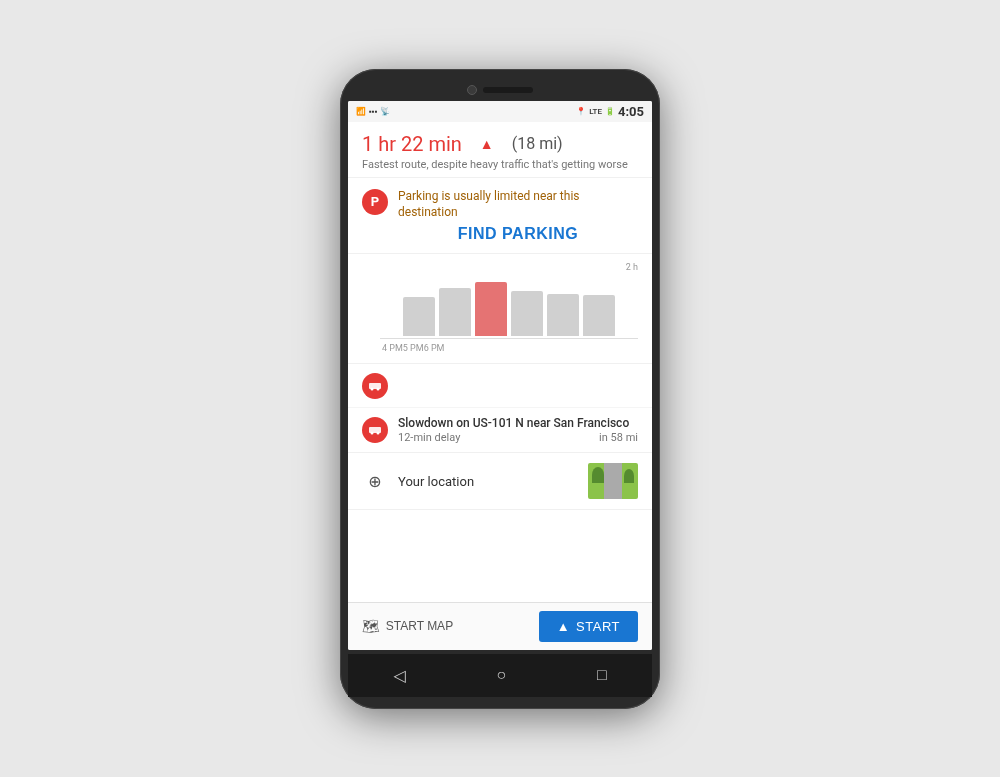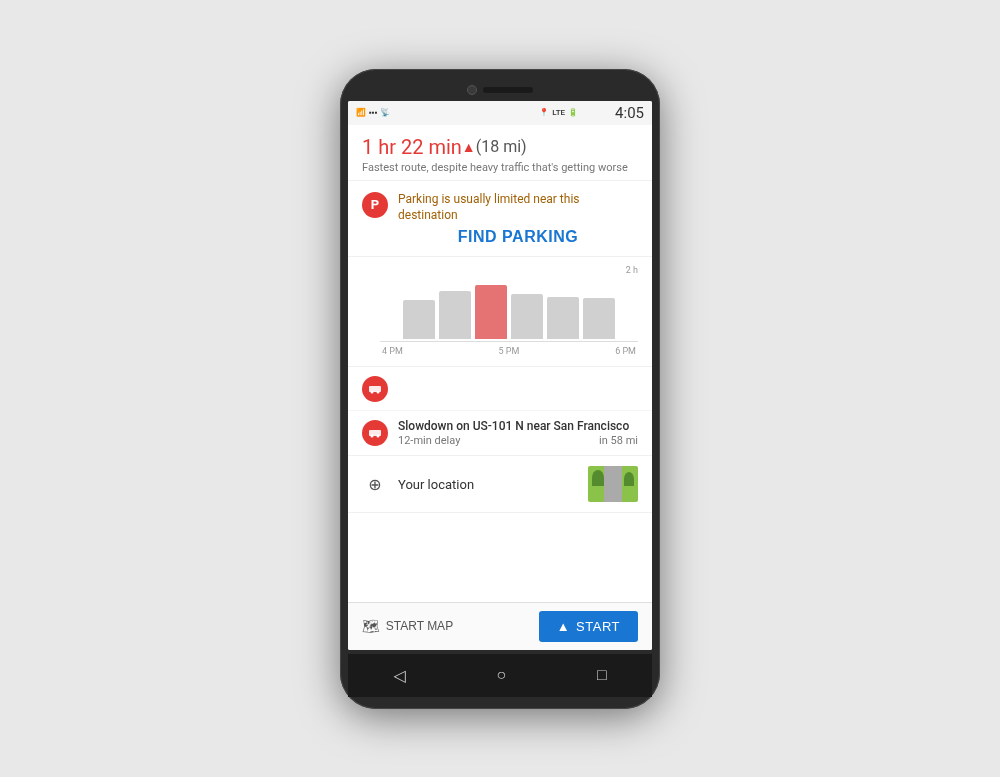--- a/index.html
+++ b/index.html
@@ -94,21 +94,21 @@
     }
 
     .route-header {
       padding: 10px 14px 6px 14px;
       border-bottom: 1px solid #f0f0f0;
     }
 
     .route-time {
       display: flex;
       align-items: center;
-      gap: 0;
+      gap: 18px;
     }
 
     .route-duration {
       font-size: 20px;
       font-weight: 400;
       color: #e53935;
     }
 
     .traffic-arrow {
       color: #e53935;
@@ -203,21 +203,20 @@
       background: #d0d0d0;
       max-width: 32px;
     }
 
     .bar.active {
       background: #e57373;
     }
 
     .chart-axis {
       display: flex;
-      justify-content: space-between;
       margin-top: 4px;
       padding: 0 2px;
     }
 
     .chart-axis-label {
       font-size: 9px;
       color: #999;
     }
 
     .chart-divider {
@@ -424,21 +423,21 @@
     <div class="status-bar">
       <div class="status-left">
         <span style="font-size:8px;">📶</span>
         <span style="font-size:8px;">▪▪▪</span>
         <span style="font-size:8px;">📡</span>
       </div>
       <div class="status-right">
         <span style="font-size:8px;">📍</span>
         <span style="font-size:8px;">LTE</span>
         <span style="font-size:8px;">🔋</span>
-        <span style="font-weight:400;font-size:15px;margin-left:34px;">4:05</span>
+        <span style="font-weight:700;font-size:13px;">4:05</span>
       </div>
     </div>
 
     <div class="main-content">
 
       <div class="route-header">
         <div class="route-time">
           <span class="route-duration">1 hr 22 min</span>
           <span class="traffic-arrow">▲</span>
           <span class="route-distance">(18 mi)</span>

